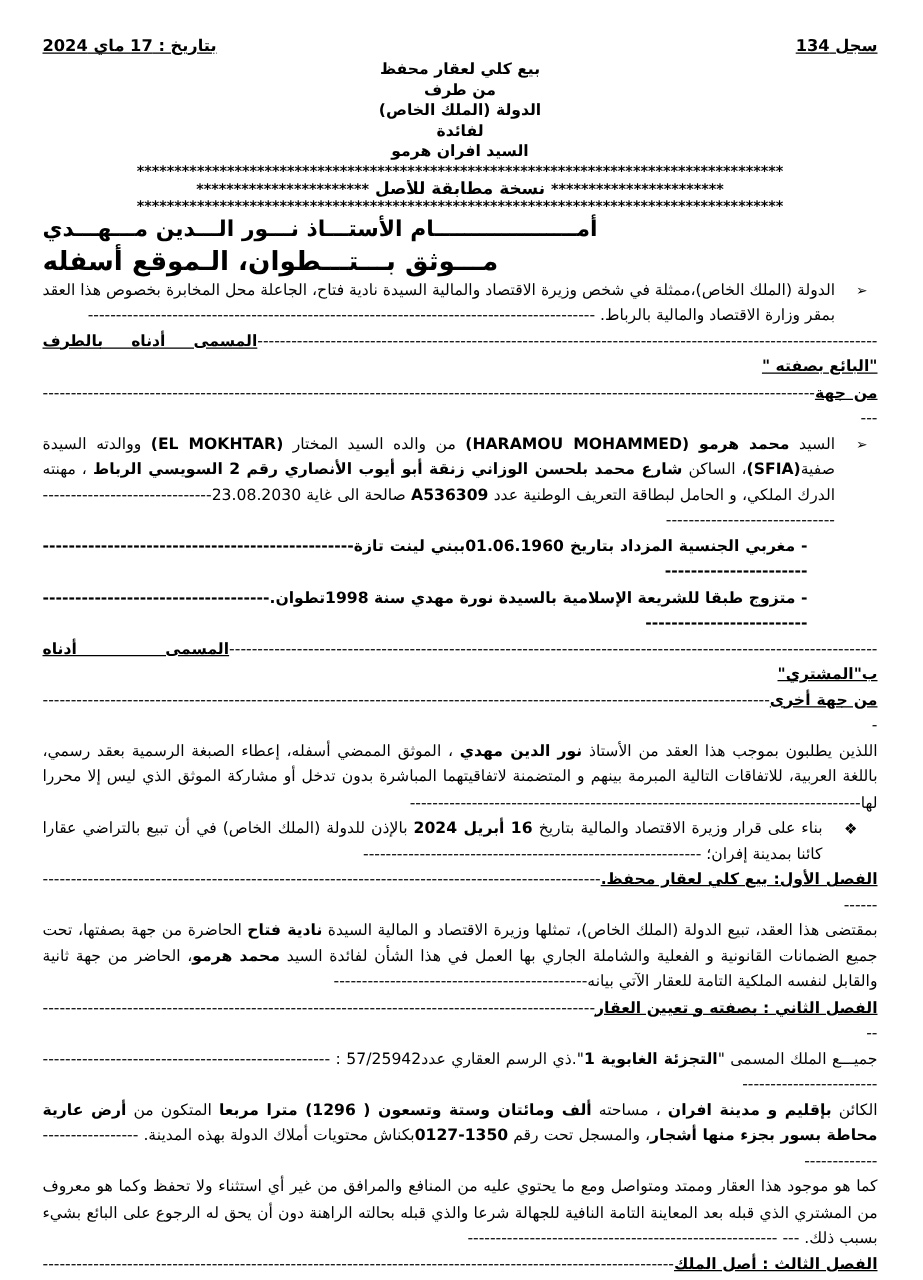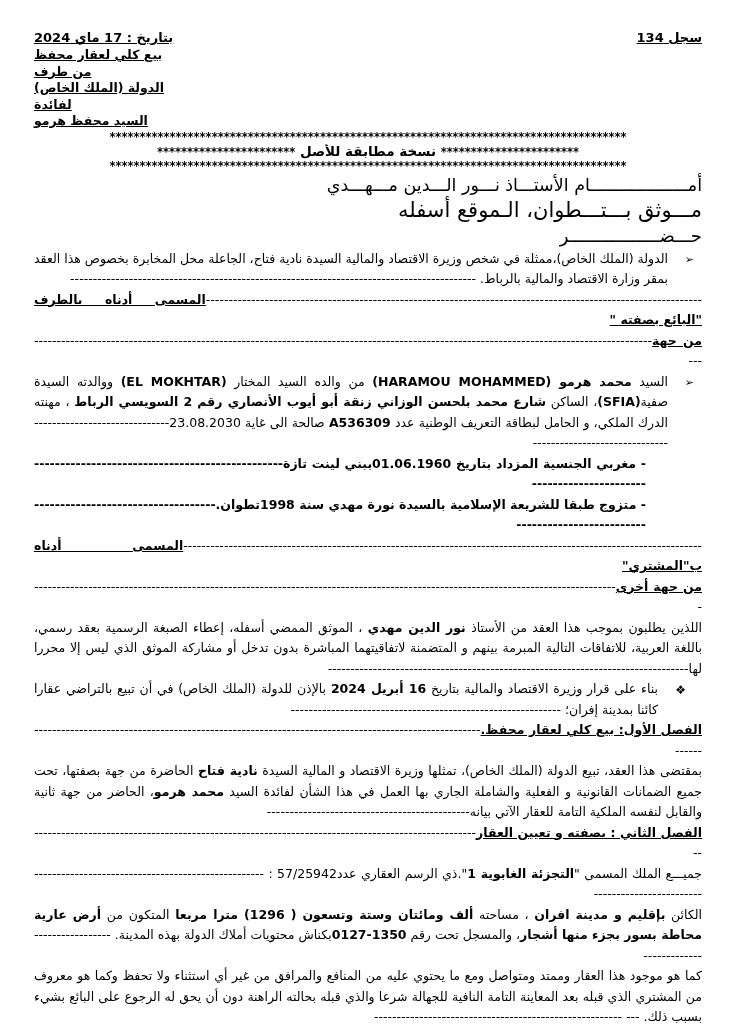--- a/index.html
+++ b/index.html
@@ -7,24 +7,24 @@
     width:738px;height:1024px;box-sizing:border-box;
     padding:30px 36px 0 34px;
     direction:rtl;
     font-family:"DejaVu Sans","Liberation Sans",sans-serif;
     font-size:12.5px;color:#000;overflow:hidden;background:#fff;
   }
   .b{font-weight:bold;}
   .u{text-decoration:underline;}
   .hdr{display:flex;justify-content:space-between;font-weight:bold;font-size:13px;margin-bottom:2px;}
   .hdr span{text-decoration:underline;}
-  .titleblk{text-align:left;font-weight:bold;font-size:12.5px;line-height:16.5px;text-decoration:underline;}
+  .titleblk{text-align:center;font-weight:bold;font-size:12.5px;line-height:16.5px;}
   .stars{text-align:center;font-weight:bold;font-size:11.5px;line-height:14px;white-space:nowrap;overflow:hidden;}
   .stars .b{font-size:13.5px;}
-  .nh{text-align:right;font-weight:normal;}
+  .nh{text-align:left;font-weight:bold;}
   .nh1{font-size:17.5px;line-height:25px;}
   .nh2{font-size:21px;line-height:25px;}
   .nh3{font-size:18px;line-height:26px;}
   .para{line-height:20.5px;text-align:justify;}
   .blt{position:relative;padding-right:34px;}
   .blt .glyph{position:absolute;right:8px;top:1px;font-size:11px;}
   .blt2{position:relative;padding-right:44px;}
   .blt2 .glyph{position:absolute;right:16px;top:1px;font-size:12px;}
   .ind{padding-right:56px;font-weight:bold;}
 </style>
@@ -36,30 +36,29 @@
   <div class="hdr">
     <span>سجل 134</span>
     <span>بتاريخ :  17 ماي  2024</span>
   </div>
 
   <div class="titleblk">
     <div>بيع كلي لعقار  محفظ</div>
     <div>من طرف</div>
     <div>الدولة (الملك الخاص)</div>
     <div>لفائدة</div>
-    <div>السيد محفظ هرمو</div>
+    <div>السيد افران هرمو</div>
   </div>
 
   <div class="stars">**************************************************************************************</div>
   <div class="stars"><span>***********************</span><span class="b"> نسخة مطابقة للأصل </span><span>***********************</span></div>
   <div class="stars">**************************************************************************************</div>
 
   <div class="nh nh1">أمـــــــــــــــــــام الأستـــاذ نـــور الـــدين مـــهـــدي</div>
   <div class="nh nh2">مـــوثق بـــتـــطوان، الـموقع أسفله</div>
-  <div class="nh nh3">حـــضـــــــــــــــــر</div>
 
   <div class="para blt">
     <span class="glyph">➢</span><span><span>الدولة (الملك الخاص)،ممثلة في شخص وزيرة الاقتصاد والمالية السيدة نادية فتاح،   الجاعلة محل المخابرة بخصوص هذا العقد بمقر وزارة الاقتصاد والمالية بالرباط. </span><span>------------------------------------------------------------------------------------------</span></span>
   </div>
 
   <div class="para"><span>--------------------------------------------------------------------------------------------------------------</span><span class="b u">المسمى أدناه بالطرف "البائع بصفته "</span></div>
   <div class="para"><span class="b u">من جهة</span><span>--------------------------------------------------------------------------------------------------------------------------------------------</span></div>
 
   <div class="para blt">
     <span class="glyph">➢</span><span><span>السيد </span><span class="b">محمد هرمو </span><span class="b">(HARAMOU MOHAMMED)</span><span> من والده السيد المختار   </span><span class="b">(EL MOKHTAR)</span><span>  ووالدته السيدة صفية</span><span class="b">(SFIA)</span><span>، الساكن  </span><span class="b">شارع محمد بلحسن الوزاني زنقة أبو أيوب الأنصاري رقم    2 السويسي الرباط</span><span> ، مهنته  الدرك الملكي، و الحامل لبطاقة التعريف الوطنية  عدد </span><span class="b">A536309</span><span> صالحة الى غاية 23.08.2030</span><span>------------------------------------------------------------</span></span>

